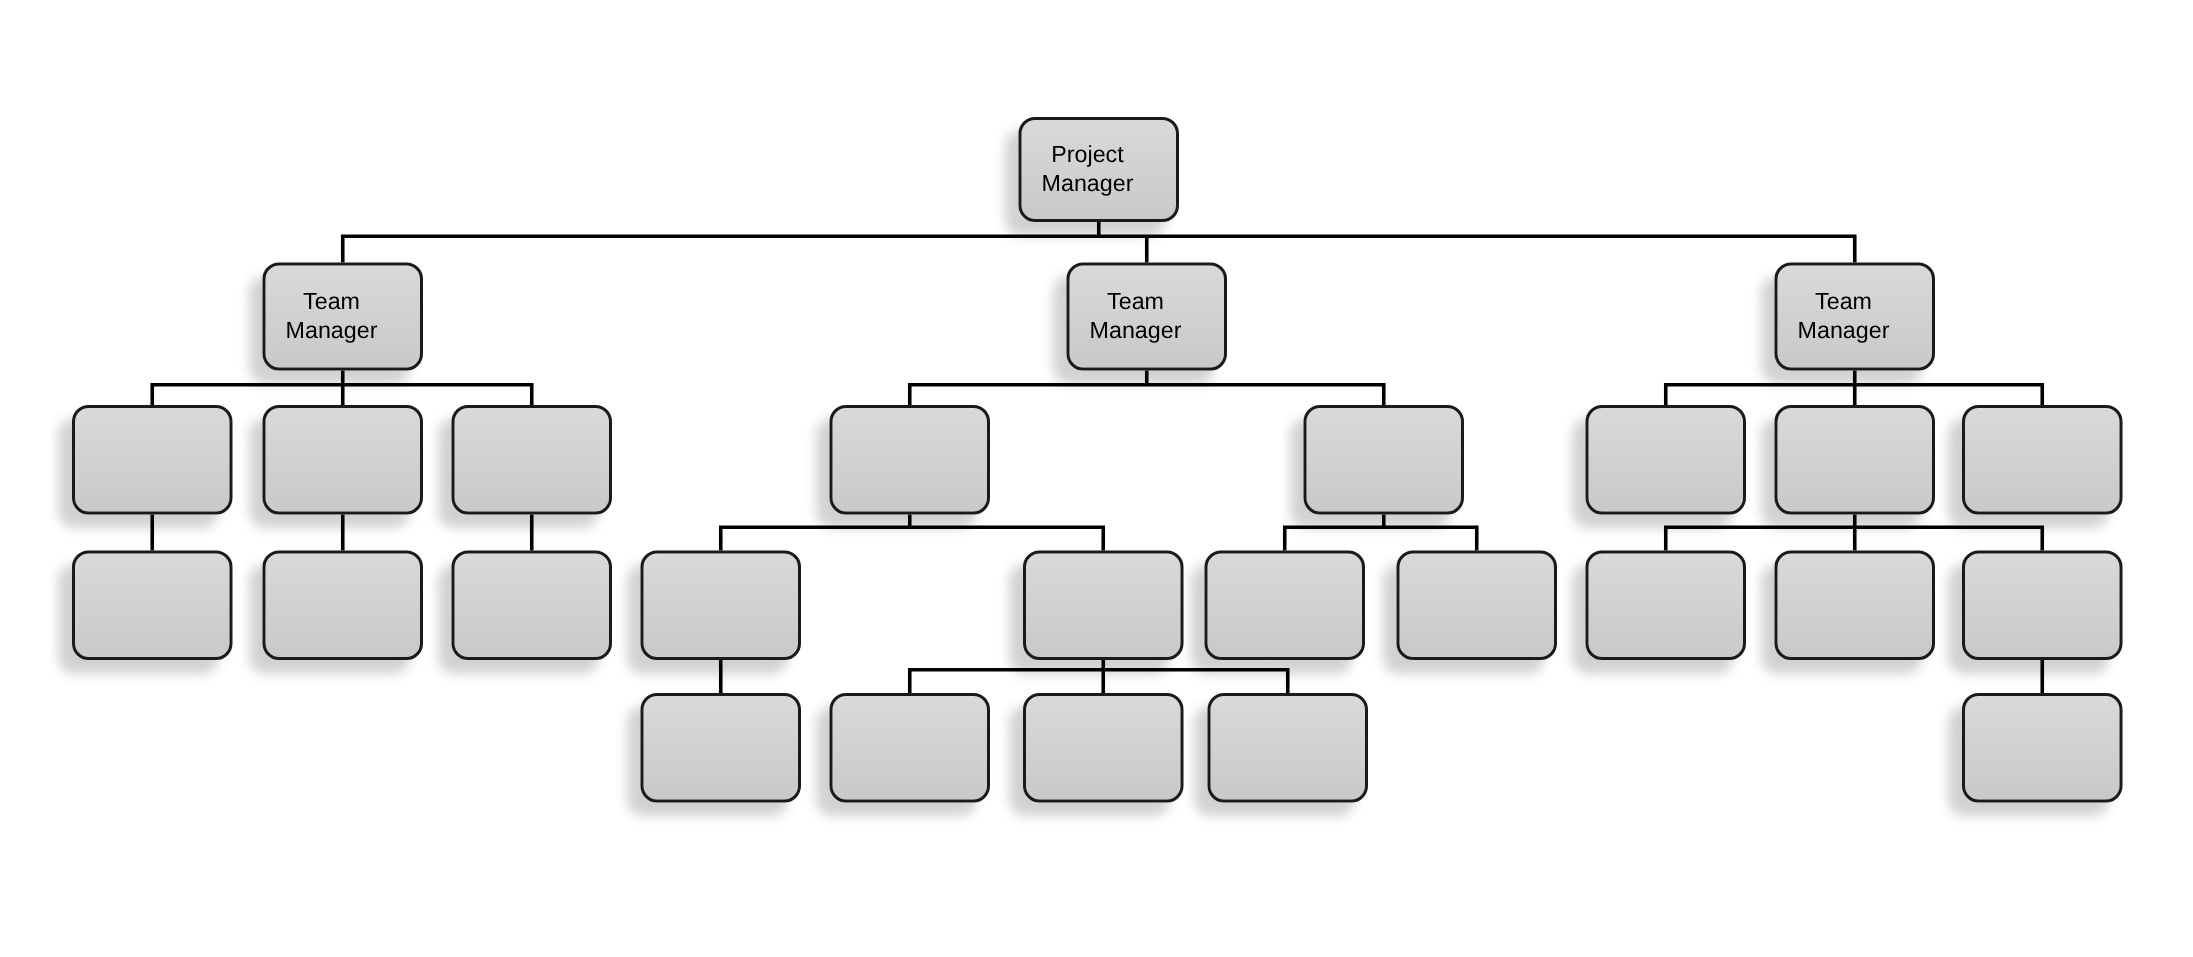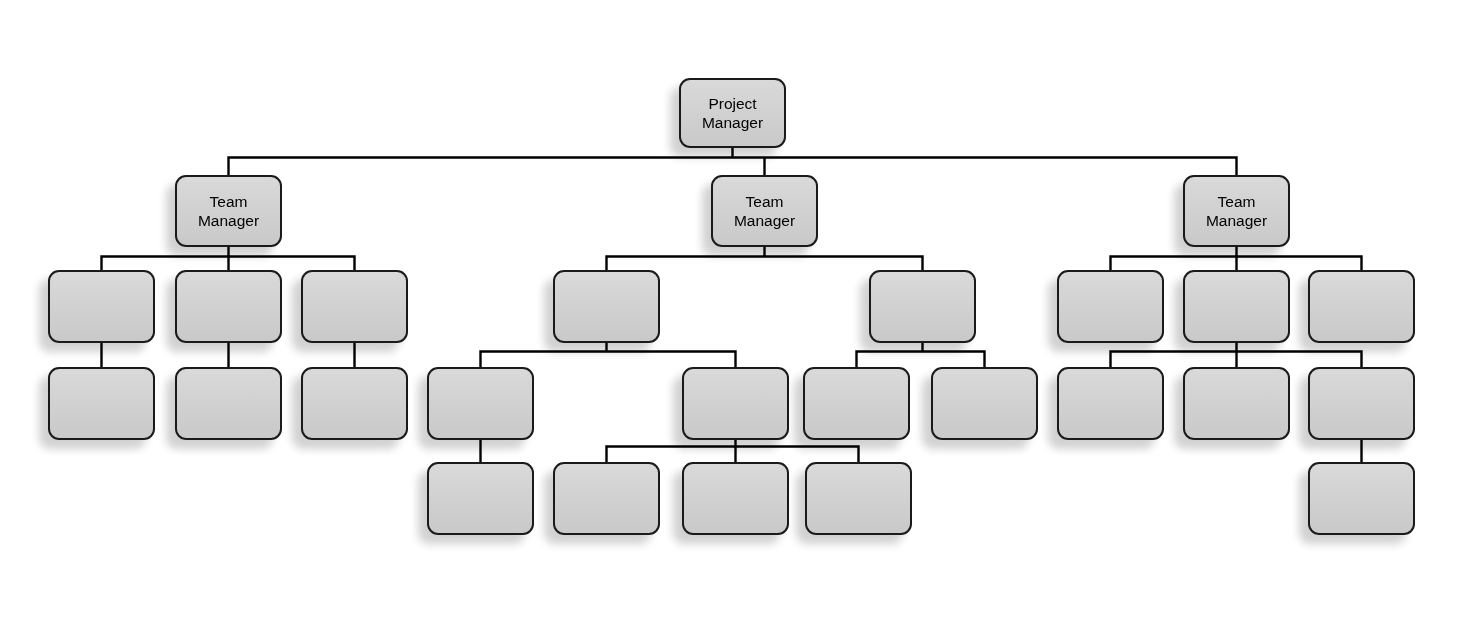--- a/index.html
+++ b/index.html
@@ -33,21 +33,21 @@
   .node {
     position: absolute;
     width: 107px;
     height: 73px;
     border: 2.4px solid var(--node-border);
     border-radius: 11px;
     background: linear-gradient(180deg, var(--node-fill-top) 0%, var(--node-fill-bottom) 100%);
     box-shadow: -9px 9px 8px rgba(0,0,0,0.18);
     display: flex;
     align-items: center;
-    justify-content: center;
+    justify-content: flex-start;
   }
   .node .label {
     display: block;
     max-width: 88px;
     text-align: center;
     font-size: 15.5px;
     line-height: 19px;
     color: var(--node-text);
   }
 </style>

